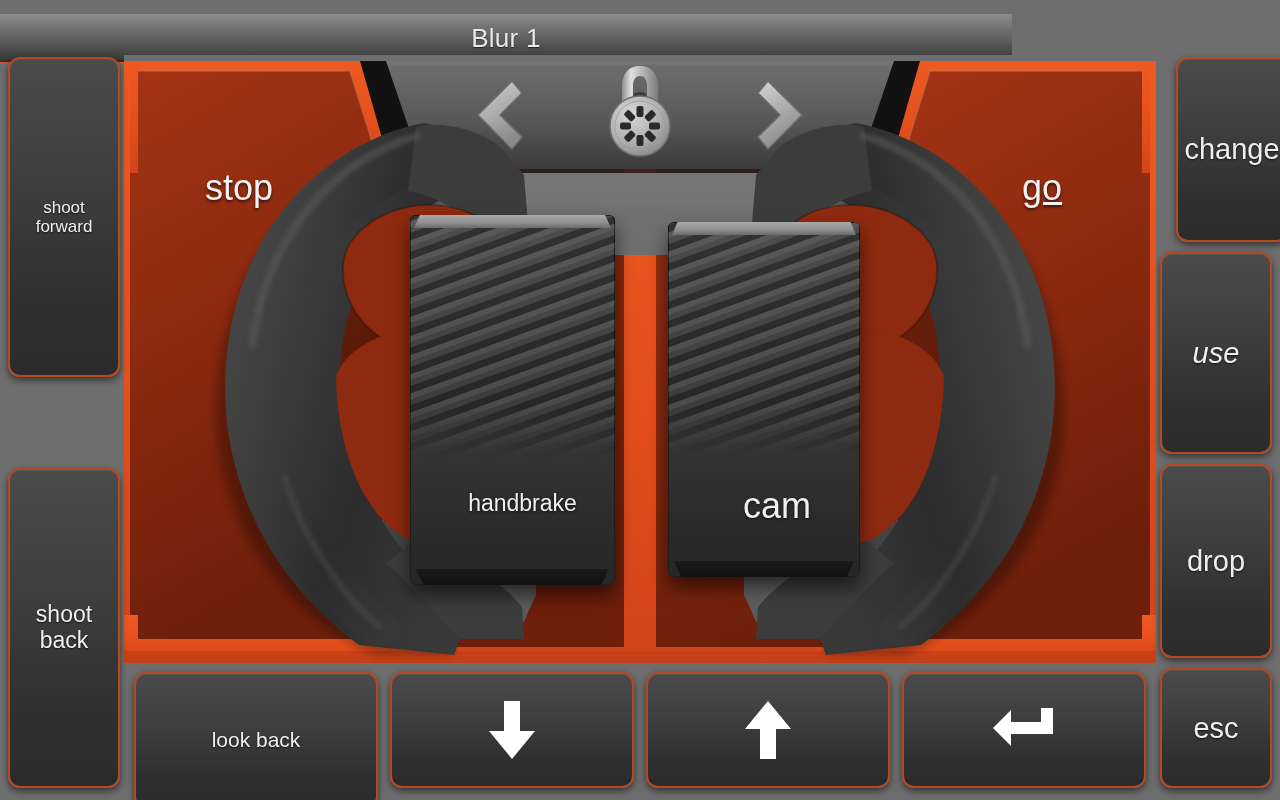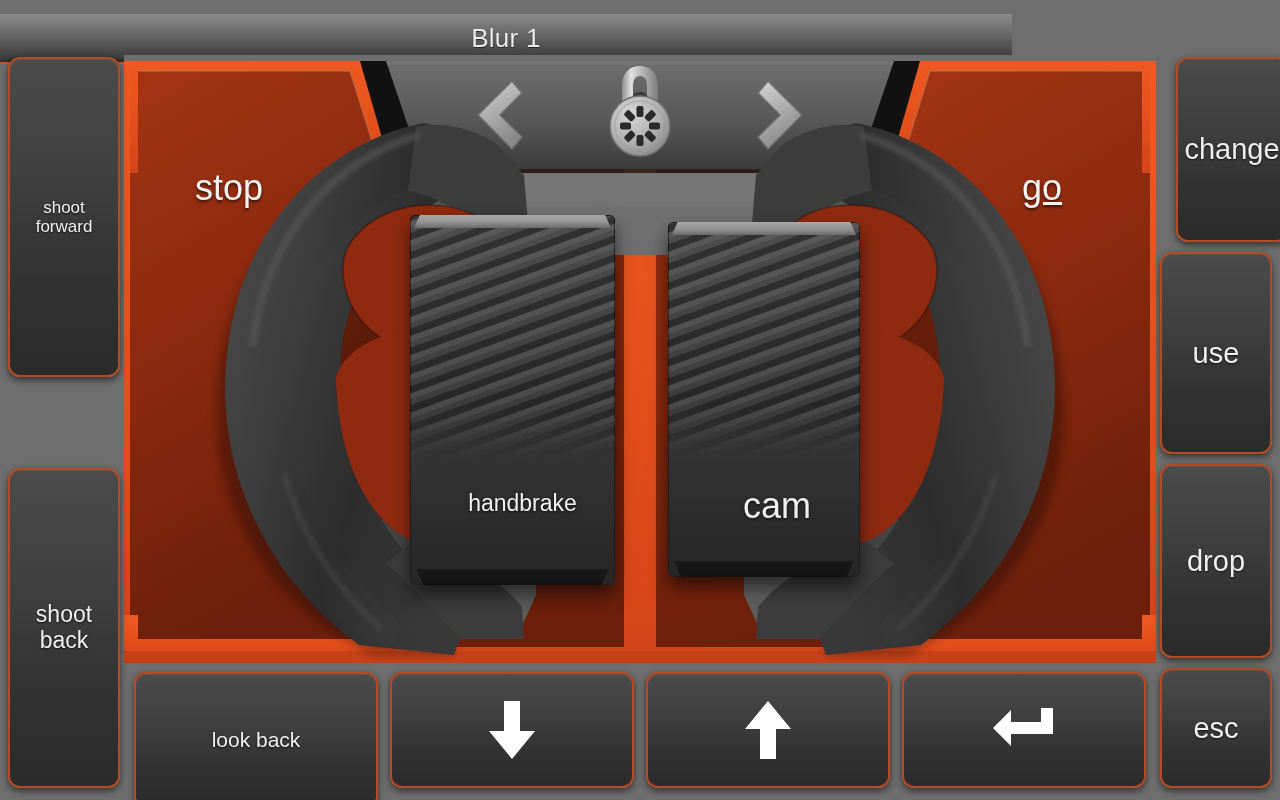--- a/index.html
+++ b/index.html
@@ -43,21 +43,21 @@
     line-height: 1.12;
     text-shadow: 0 1px 2px rgba(0,0,0,0.7);
     user-select: none;
   }
 
   
   #btn-shoot-forward { left: 8px;  top: 57px;  width: 112px; height: 320px; font-size: 17px; }
   #btn-shoot-back    { left: 8px;  top: 468px; width: 112px; height: 320px; font-size: 23px; }
   
   #btn-change { left: 1176px; top: 57px;  width: 112px; height: 185px; font-size: 29px; }
-  #btn-use    { left: 1160px; top: 252px; width: 112px; height: 202px; font-size: 29px; }
+  #btn-use    { left: 1160px; top: 252px; width: 112px; height: 202px; font-size: 29px; font-style: italic; }
   #btn-drop   { left: 1160px; top: 464px; width: 112px; height: 194px; font-size: 29px; }
   #btn-esc    { left: 1160px; top: 668px; width: 112px; height: 120px; font-size: 29px; }
   
   #btn-look-back { left: 134px; top: 672px; width: 244px; height: 136px; font-size: 21px; }
   #btn-down      { left: 390px; top: 672px; width: 244px; height: 116px; }
   #btn-up        { left: 646px; top: 672px; width: 244px; height: 116px; }
   #btn-enter     { left: 902px; top: 672px; width: 244px; height: 116px; }
 
   .btn svg { display: block; }
 
@@ -293,21 +293,21 @@
                  C390 470 340 500 300 490 C252 478 214 416 212 322 Z" fill="#8e2a0f"></path>
         <path d="M290 486 C330 498 372 520 398 552 L400 584 L336 584
                  C310 556 280 524 262 508 Z" fill="#3c3c3c"></path>
         <path d="M296 80 C210 104 142 180 128 292" fill="none" stroke="#5c5c5c" stroke-width="8" opacity="0.55" filter="url(#blurTiny)"></path>
         <path d="M160 420 C180 490 224 546 258 574" fill="none" stroke="#555" stroke-width="6" opacity="0.4" filter="url(#blurTiny)"></path>
       </g>
 
       <path d="M508 120 L524 120 L524 584 L508 584 Z" fill="#6a6a6a" opacity="0.0"></path>
     </svg>
 
-    <div class="wheel-label" id="label-stop" style="left:71px; top:112px;">stop</div>
+    <div class="wheel-label" id="label-stop" style="left:81px; top:112px;">stop</div>
     <div class="wheel-label" id="label-go" style="left:898px; top:112px;text-decoration:underline;">go</div>
   </div>
 
   <div class="pedal" id="pedal-handbrake">
     <div class="pedal-face"></div>
     <div class="pedal-grooves"></div>
     <div class="pedal-toplip"></div>
     <div class="pedal-botlip"></div>
     <div class="pedal-label">handbrake</div>
   </div>

